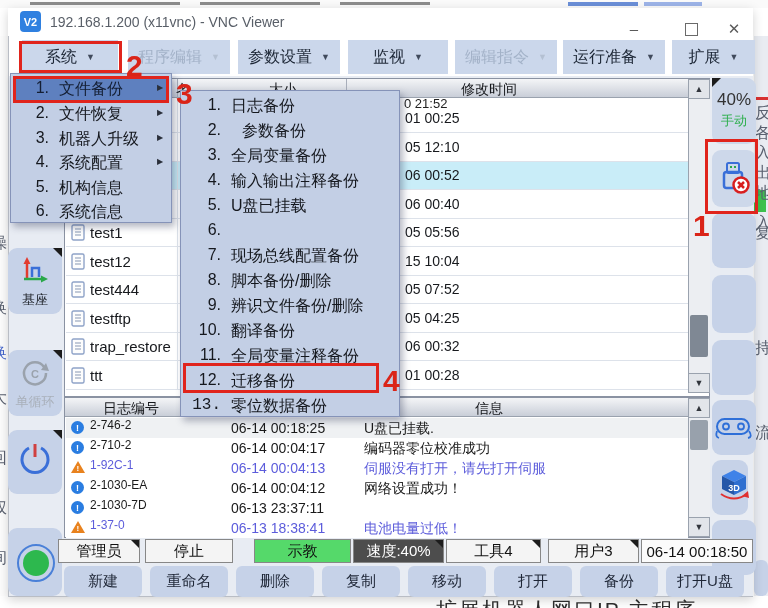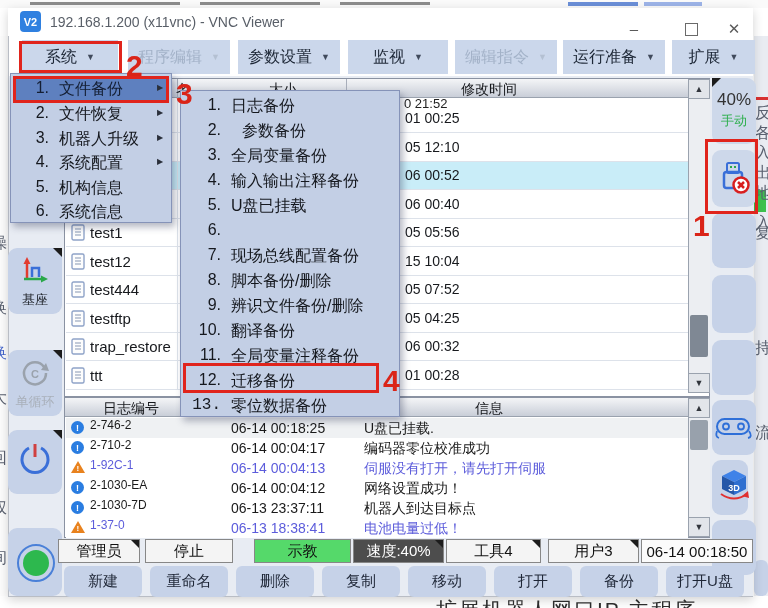--- a/index.html
+++ b/index.html
@@ -356,21 +356,20 @@
       <div class="lrow" style="top: 80px; background: rgb(255, 255, 255);">
         <div class="licon info-ic">!</div>
         <div class="lid" style="color: rgb(26, 26, 26);">2-1030-EA</div>
         <div class="ltime" style="color: rgb(26, 26, 26);">06-14 00:04:12</div>
         <div class="lmsg" style="color: rgb(26, 26, 26);">网络设置成功！</div>
       </div>
       <div class="lrow" style="top: 100px; background: rgb(255, 255, 255);">
         <div class="licon info-ic">!</div>
         <div class="lid" style="color: rgb(26, 26, 26);">2-1030-7D</div>
         <div class="ltime" style="color: rgb(26, 26, 26); text-align: center;">06-13 23:37:11</div>
-        <div class="lmsg" style="color: rgb(26, 26, 26);">机器人到达目标点</div>
       </div>
       <div class="lrow" style="top: 120px; background: rgb(255, 255, 255);">
         <div class="licon warn-ic" style="left: 5px; top: 3px;">
           <i>!</i>
         </div>
         <div class="lid" style="color: rgb(92, 92, 219);">1-37-0</div>
         <div class="ltime" style="color: rgb(92, 92, 219);">06-13 18:38:41</div>
         <div class="lmsg" style="color: rgb(92, 92, 219);">电池电量过低！</div>
       </div>
     </div>

